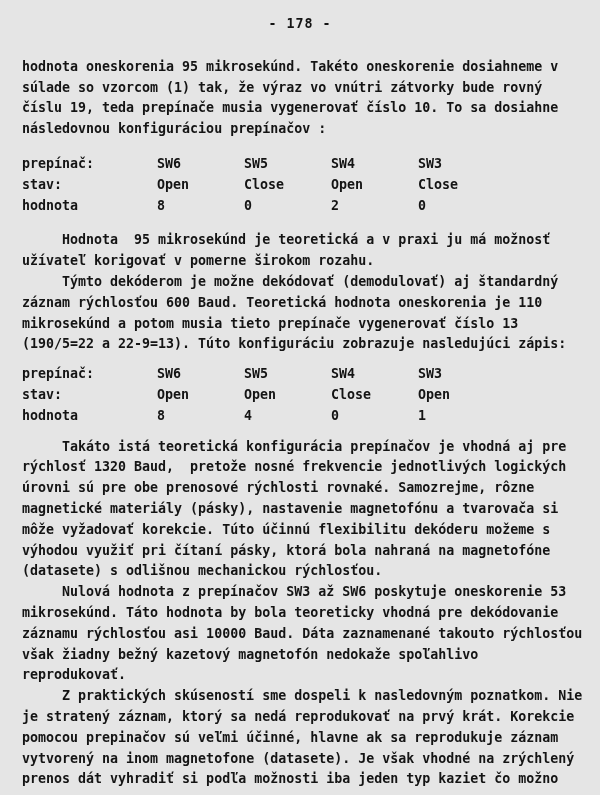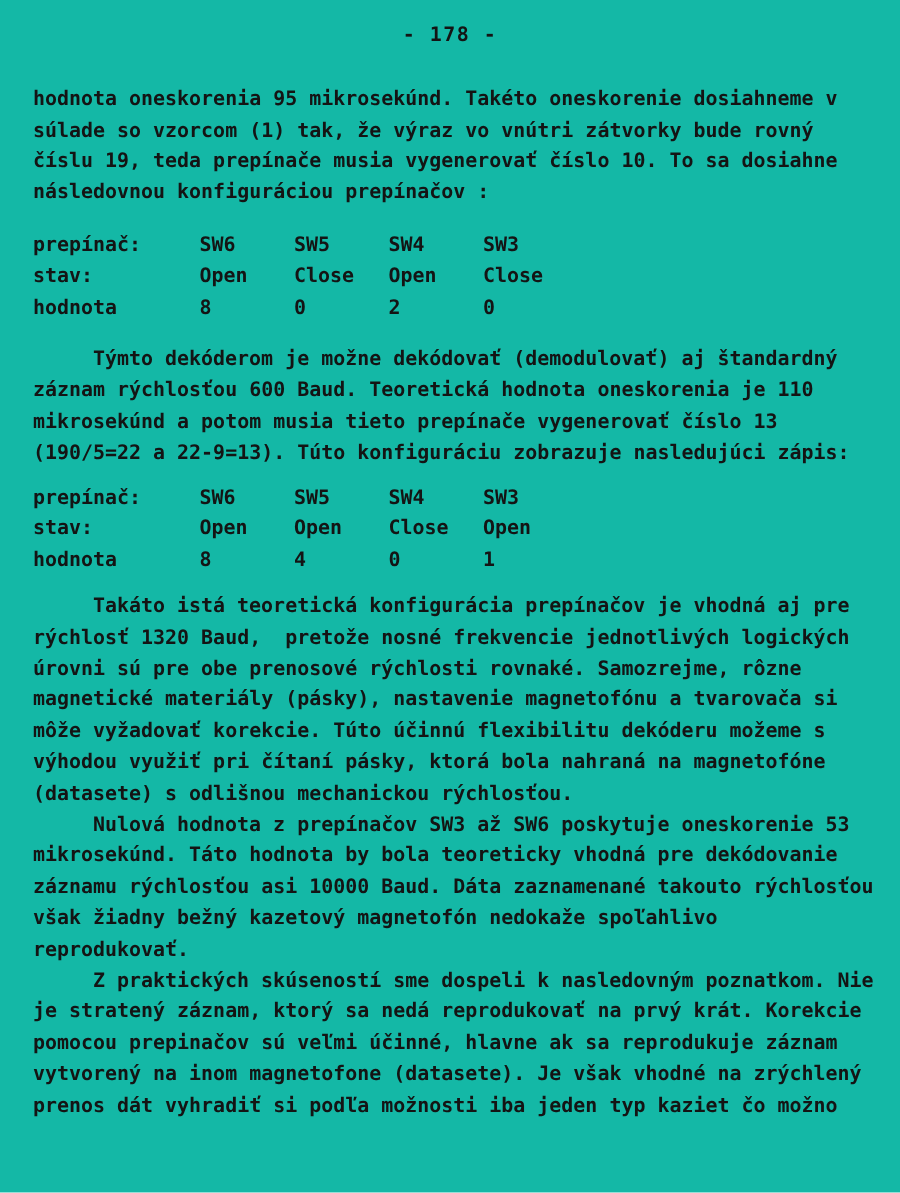--- a/index.html
+++ b/index.html
@@ -4,21 +4,21 @@
 <style>
   html, body {
     margin: 0;
     padding: 0;
     background: #fdfdfc;
   }
   .page {
     position: relative;
     width: 600px;
     height: 795px;
-    background: #14b8a6;
+    background: #e5e5e5;
     overflow: hidden;
     font-family: "DejaVu Sans Mono", "Liberation Mono", monospace;
     font-weight: 700;
     font-size: 13.3px;
     line-height: 20.8px;
     color: #141414;
   }
   .page-number {
     padding-top: 14px;
     text-align: center;
@@ -35,30 +35,32 @@
     text-indent: 40px;
   }
   .swtable {
     margin: 14px 0;
   }
   .swtable.t2 {
     margin: 9px 0 10px 0;
   }
   .trow {
     display: flex;
+    gap: 13px;
   }
   .tlabel {
     display: inline-block;
     width: 111px;
     flex: 0 0 111px;
   }
   .tcell {
     display: inline-block;
     width: 63px;
     flex: 0 0 63px;
+    margin-left: 11px;
   }
 </style>
 </head>
 <body>
 
 <div class="page">
 
   <div class="page-number">- 178 -</div>
 
   <div class="content">
@@ -85,20 +87,22 @@
       </div>
       <div class="trow">
         <span class="tlabel">hodnota</span>
         <span class="tcell">8</span>
         <span class="tcell">0</span>
         <span class="tcell">2</span>
         <span class="tcell">0</span>
       </div>
     </div>
 
+    <div class="para indent">Hodnota  95 mikrosekúnd je teoretická a v praxi ju má možnosť
+užívateľ korigovať v pomerne širokom rozahu.</div>
 
     <div class="para indent">Týmto dekóderom je možne dekódovať (demodulovať) aj štandardný
 záznam rýchlosťou 600 Baud. Teoretická hodnota oneskorenia je 110
 mikrosekúnd a potom musia tieto prepínače vygenerovať číslo 13
 (190/5=22 a 22-9=13). Túto konfiguráciu zobrazuje nasledujúci zápis:</div>
 
     <div class="swtable t2">
       <div class="trow">
         <span class="tlabel">prepínač:</span>
         <span class="tcell">SW6</span>

